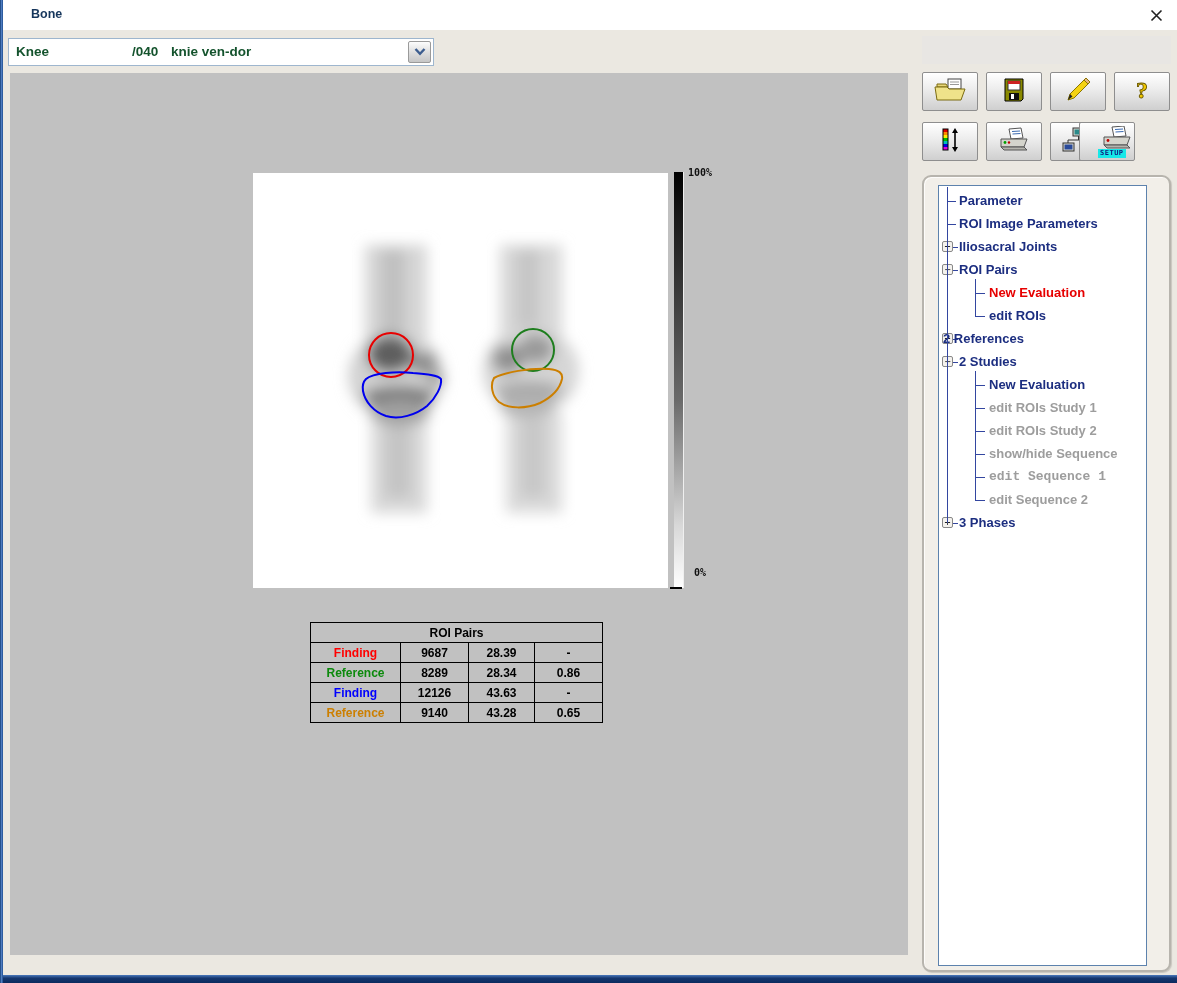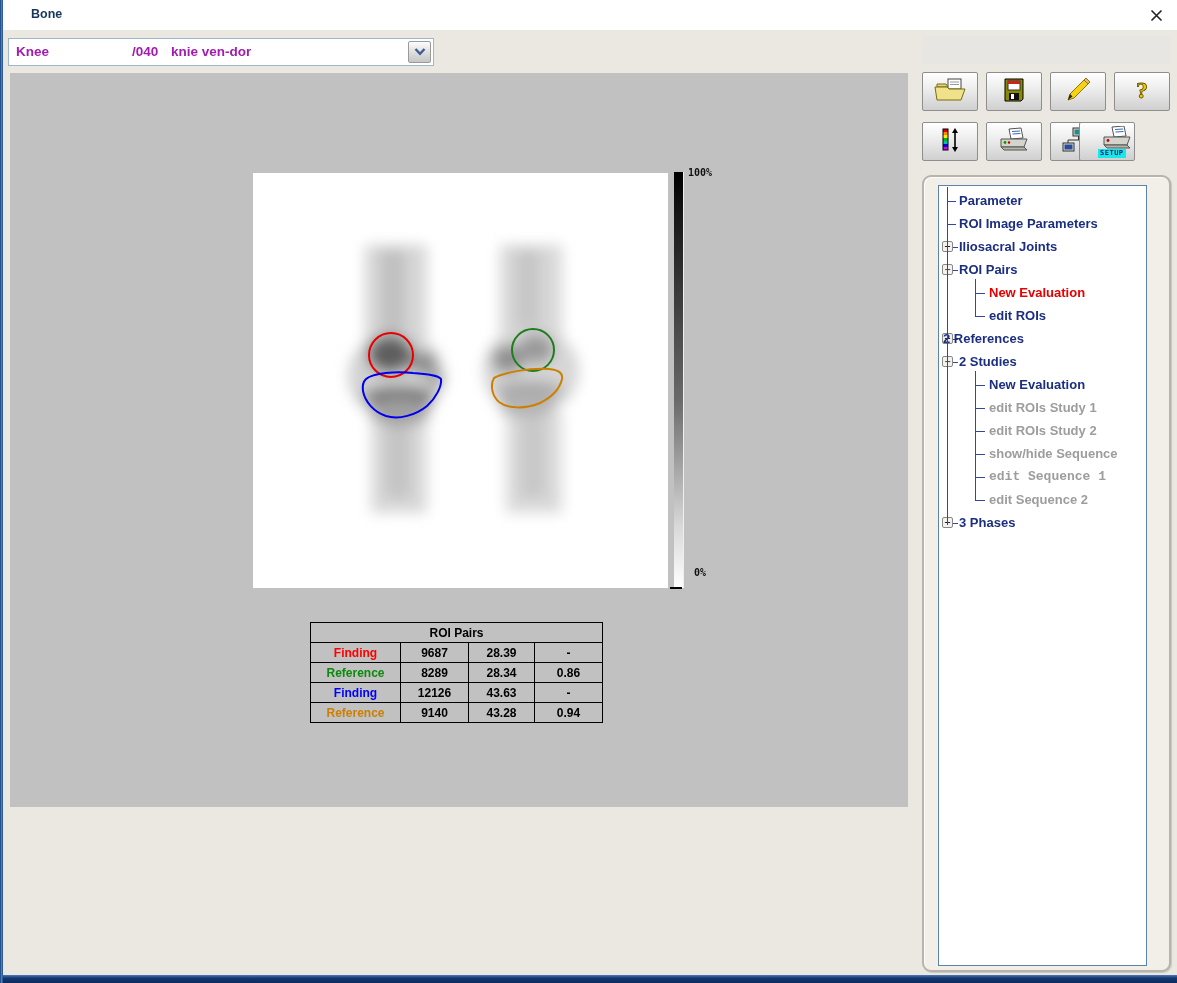--- a/index.html
+++ b/index.html
@@ -13,30 +13,30 @@
 
   
   #title-bar{left:0;top:0;width:1177px;height:30px;background:#ffffff;}
   #title-text{left:31px;top:7px;font-size:12.5px;font-weight:600;color:#16365c;}
   #close-btn{left:1142px;top:3px;width:28px;height:24px;display:flex;align-items:center;justify-content:center;cursor:pointer;}
   #left-edge{left:0;top:0;width:3px;height:983px;background:linear-gradient(90deg,#123c72,#4f7cc0 50%,#1c4d8f);}
   #bottom-bar{left:0;top:975px;width:1177px;height:8px;background:linear-gradient(180deg,#4a79bc 0%,#15366e 40%,#0b2a5e 100%);}
 
   
   #combo{left:8px;top:38px;width:426px;height:28px;background:#fff;border:1px solid #9eb6ce;box-sizing:border-box;cursor:pointer;}
-  #combo .ctext{position:absolute;top:5px;font-size:13.5px;font-weight:bold;color:#a21caf;white-space:pre;}
+  #combo .ctext{position:absolute;top:5px;font-size:13.5px;font-weight:bold;color:#14532d;white-space:pre;}
   #combo-study{left:7px;}
   #combo-number{left:123px;}
   #combo-view{left:162px;}
   #combo-drop{position:absolute;right:2px;top:2px;bottom:2px;width:21px;
     background:linear-gradient(180deg,#fdfdfd,#dcdcdc 55%,#c6c6c6);border:1px solid #9a9a9a;border-radius:2px;
     display:flex;align-items:center;justify-content:center;}
 
   
-  #canvas{left:10px;top:73px;width:898px;height:734px;background:#c1c1c1;}
+  #canvas{left:10px;top:73px;width:898px;height:882px;background:#c1c1c1;}
   #scinti{left:243px;top:100px;width:415px;height:415px;background:#ffffff;}
   #colorbar{left:664px;top:99px;width:9px;height:416px;
     background:linear-gradient(180deg,#000 0%,#161616 10%,#6a6a6a 55%,#d8d8d8 85%,#fff 100%);
     border-right:1px solid #efefef;cursor:ns-resize;}
   .cb-label{font-family:"DejaVu Sans Mono", monospace;font-size:10px;font-weight:bold;color:#111;}
   #cb-top{left:678px;top:94px;}
   #cb-bottom{left:684px;top:494px;}
   #cb-tick{left:660px;top:514px;width:12px;height:2px;background:#000;}
 
   
@@ -169,21 +169,21 @@
           <tr>
             <td style="color: rgb(0, 0, 255);">Finding</td>
             <td style="color: rgb(0, 0, 0);">12126</td>
             <td style="color: rgb(0, 0, 0);">43.63</td>
             <td style="color: rgb(0, 0, 0);">-</td>
           </tr>
           <tr>
             <td style="color: rgb(204, 127, 0);">Reference</td>
             <td style="color: rgb(0, 0, 0);">9140</td>
             <td style="color: rgb(0, 0, 0);">43.28</td>
-            <td style="color: rgb(0, 0, 0);">0.94</td>
+            <td style="color: rgb(0, 0, 0);">0.65</td>
           </tr>
         </tbody>
     </table>
   </div>
 </div>
 
 <div class="abs" id="info-box"></div>
 <div id="toolbar">
     <div class="tool-btn" style="left: 922px; top: 72px;">
       <span><svg width="34" height="28" viewBox="0 0 34 28">

